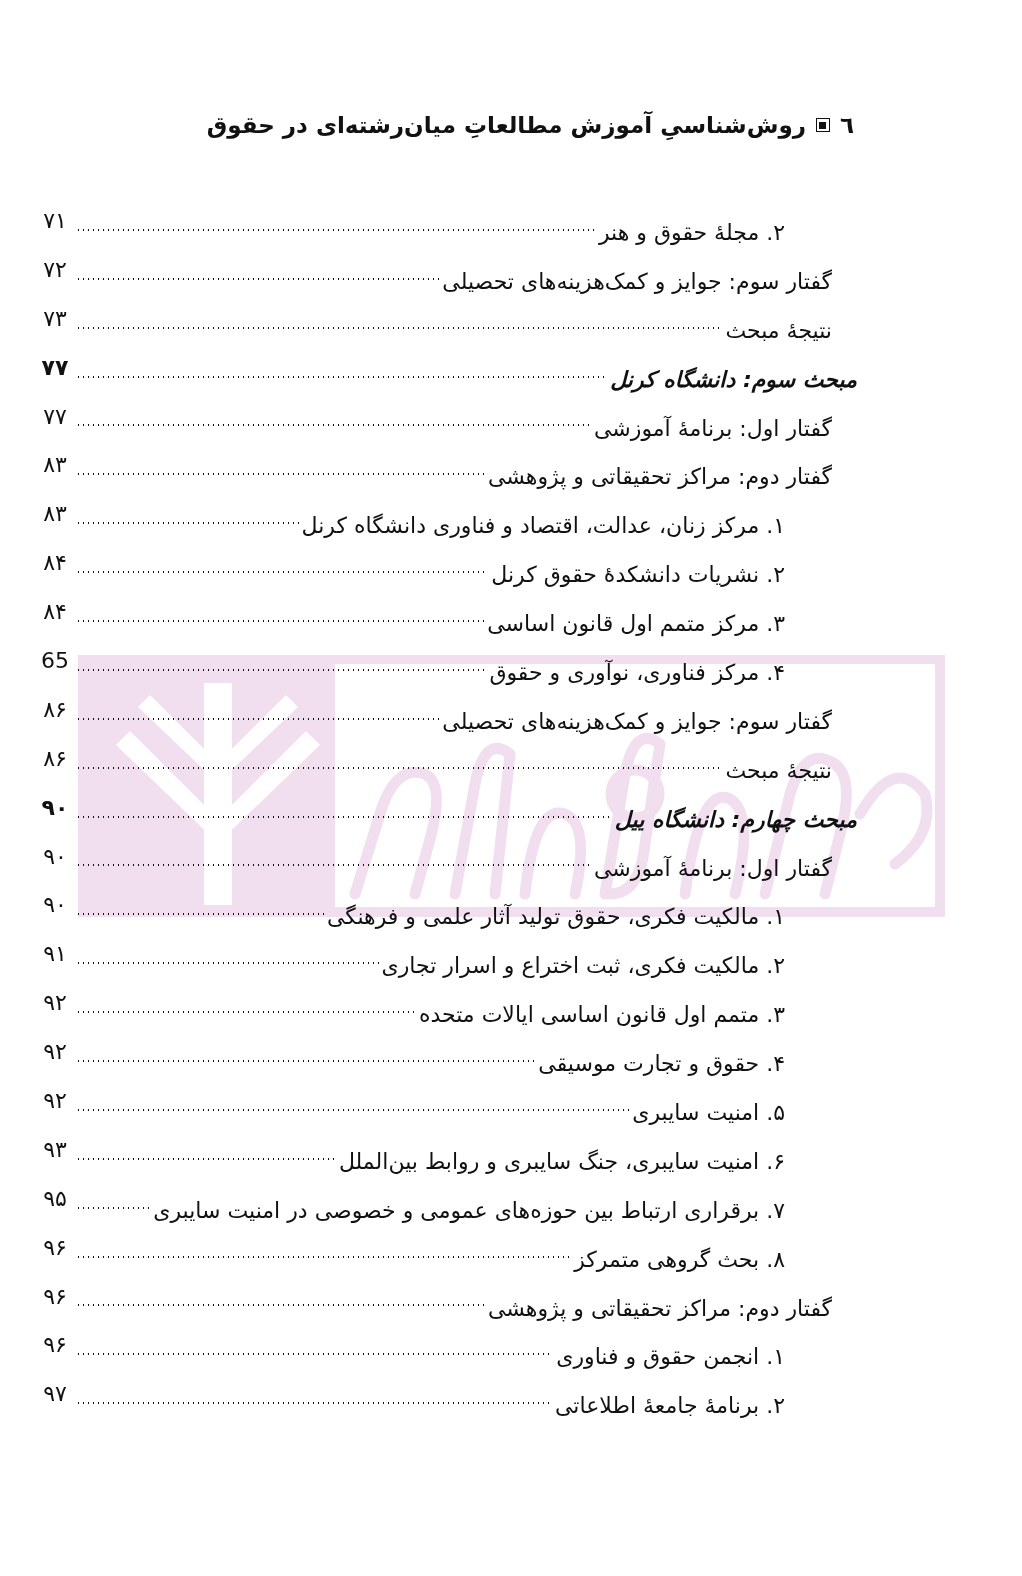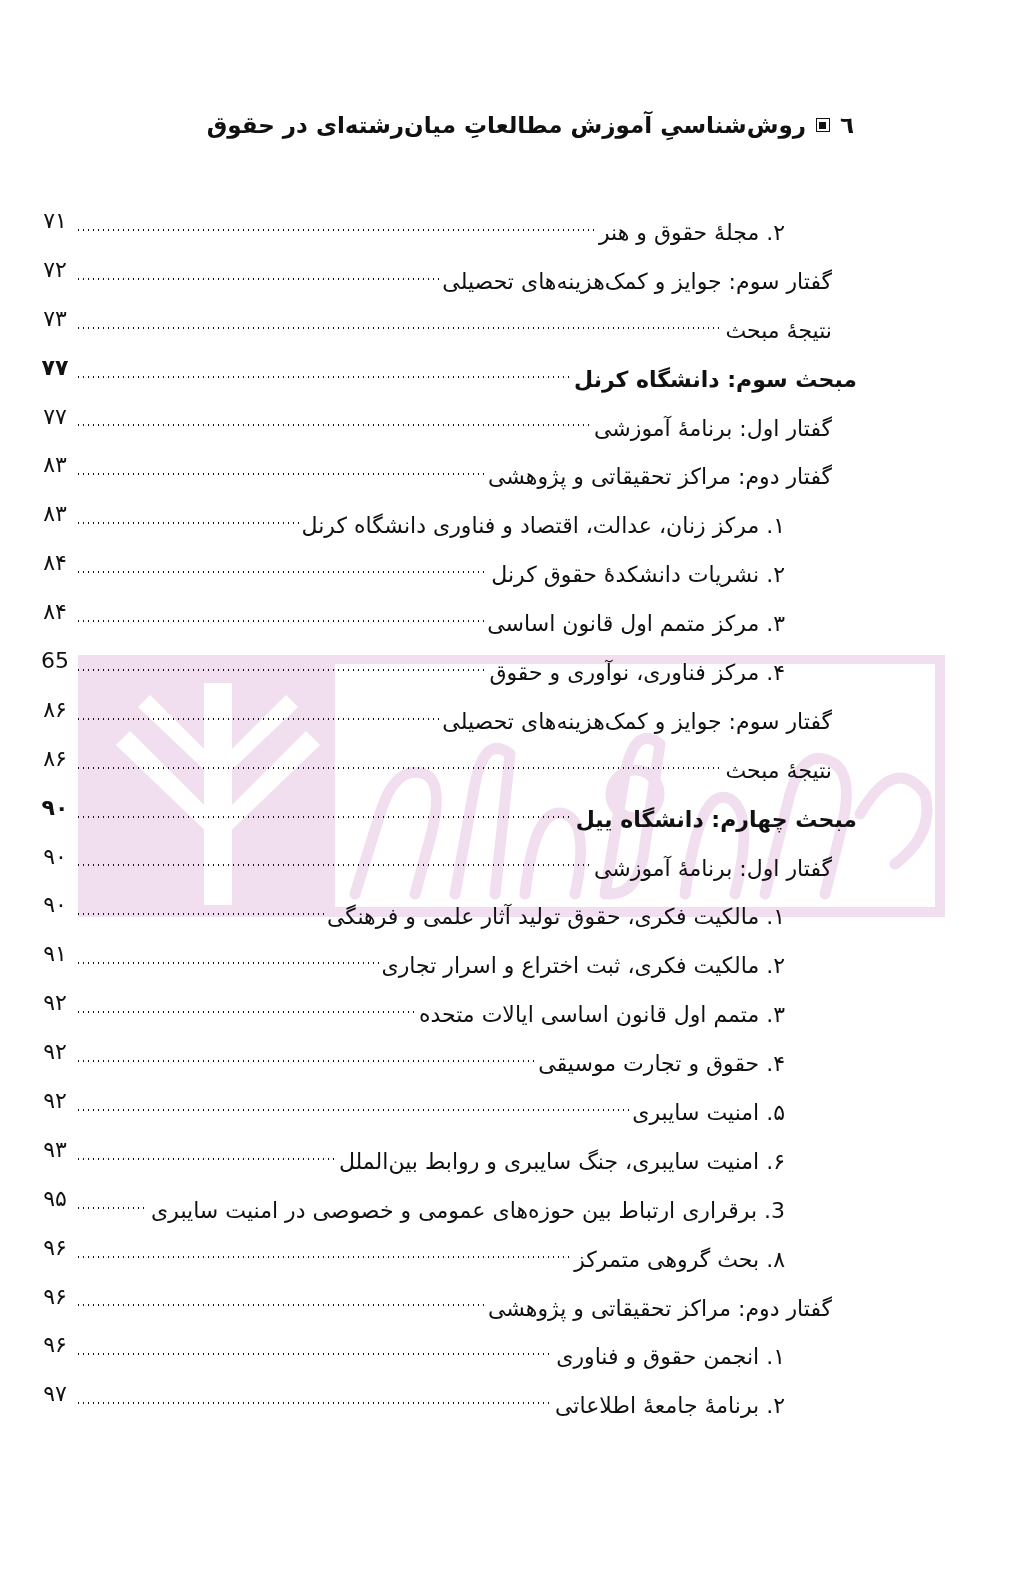--- a/index.html
+++ b/index.html
@@ -124,21 +124,21 @@
   .toc-row .pnum {
     flex: 0 0 auto;
     width: 36px;
     text-align: center;
     direction: ltr;
     font-size: 22px;
   }
   .lvl-0 { padding-right: 0; font-weight: bold; }
   .lvl-1 { padding-right: 25px; }
   .lvl-2 { padding-right: 72px; }
-  .lvl-0 .title { font-weight: bold; }
+  .lvl-0 .title { font-weight: bold; font-style: italic; }
   .lvl-1 .title, .lvl-2 .title { font-weight: normal; }
 </style>
 </head>
 <body>
 
 <div class="page">
 
   <div class="watermark">
     <div class="wm-bg"></div>
     <svg class="wm-logo" viewBox="0 0 257 262">
@@ -267,21 +267,21 @@
       <span class="title">۵. امنیت سایبری</span>
       <span class="leader"></span>
       <span class="pnum">۹۲</span>
     </div>
     <div class="toc-row lvl-2">
       <span class="title">۶. امنیت سایبری، جنگ سایبری و روابط بین‌الملل</span>
       <span class="leader"></span>
       <span class="pnum">۹۳</span>
     </div>
     <div class="toc-row lvl-2">
-      <span class="title">3. برقراری ارتباط بین حوزه‌های عمومی و خصوصی در امنیت سایبری</span>
+      <span class="title">۷. برقراری ارتباط بین حوزه‌های عمومی و خصوصی در امنیت سایبری</span>
       <span class="leader"></span>
       <span class="pnum">۹۵</span>
     </div>
     <div class="toc-row lvl-2">
       <span class="title">۸. بحث گروهی متمرکز</span>
       <span class="leader"></span>
       <span class="pnum">۹۶</span>
     </div>
     <div class="toc-row lvl-1">
       <span class="title">گفتار دوم: مراکز تحقیقاتی و پژوهشی</span>

